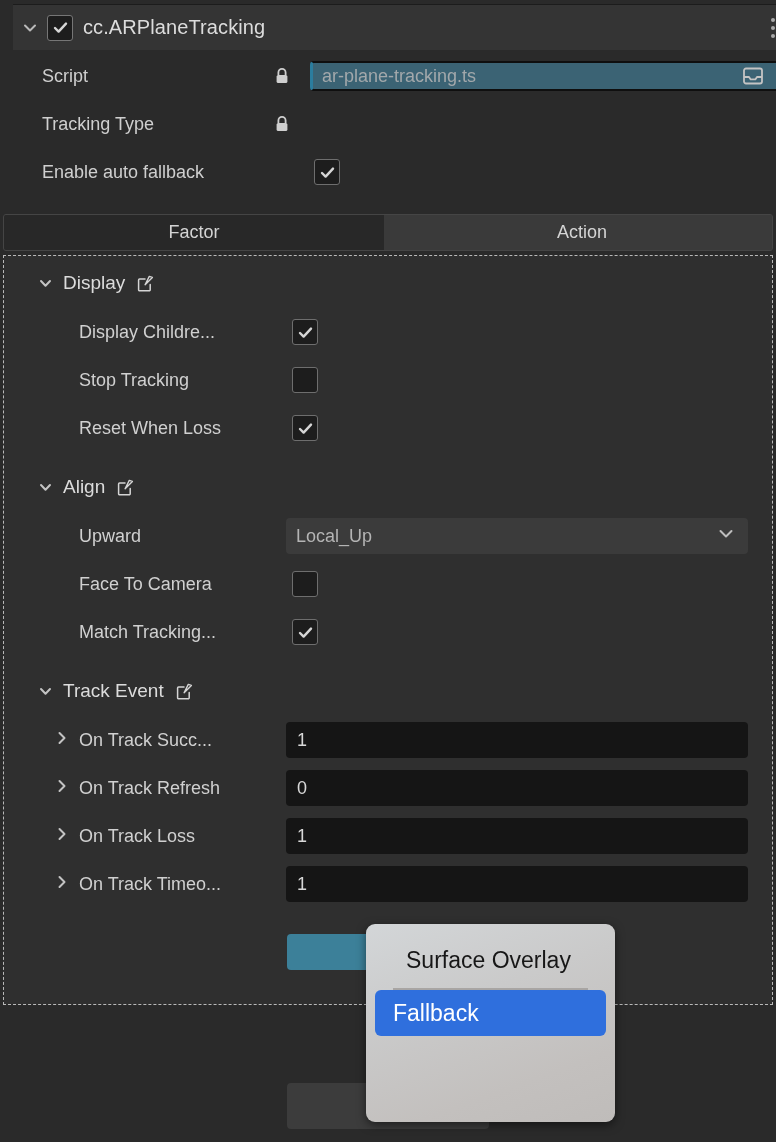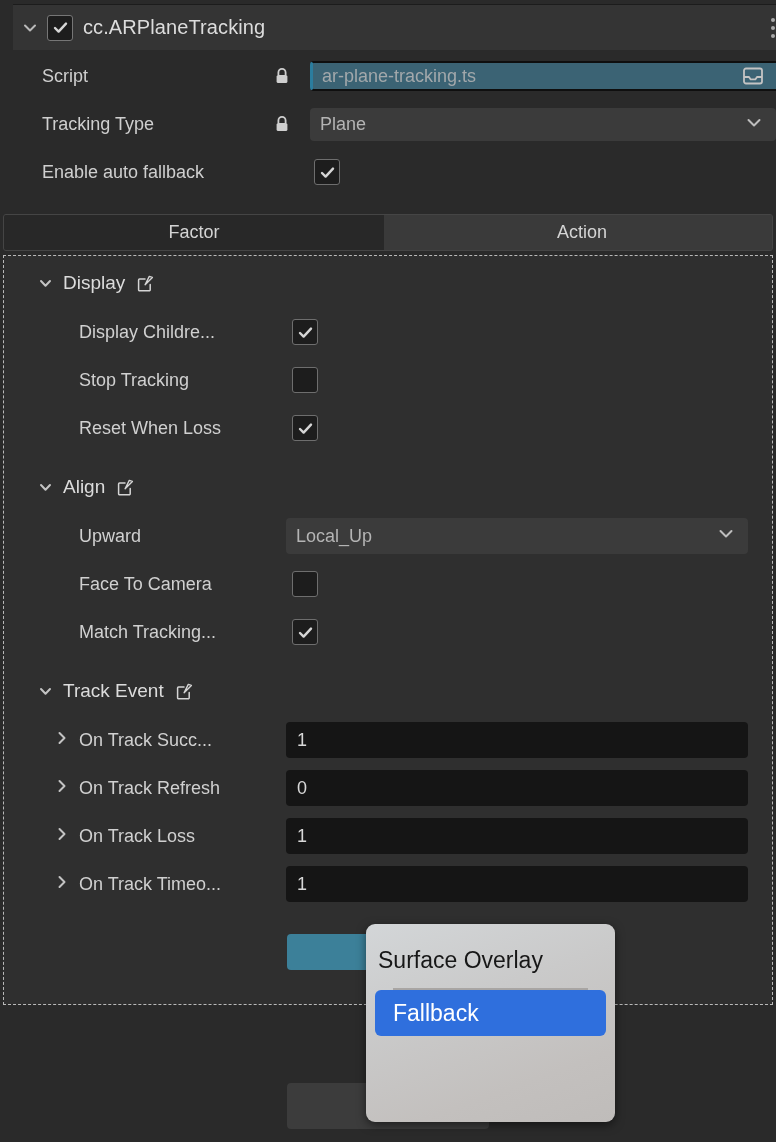--- a/index.html
+++ b/index.html
@@ -120,21 +120,21 @@
   
   .ctx-menu {
     position: absolute; left: 366px; top: 924px; width: 249px; height: 198px;
     border-radius: 9px;
     background: linear-gradient(160deg, #d3d6d8 0%, #cacaca 38%, #c3c0be 75%, #bfbcba 100%);
     box-shadow: 0 3px 10px rgba(0,0,0,.5);
     padding: 8px 0;
   }
   .ctx-item {
     height: 56px; display: flex; align-items: center;
-    padding-left: 12px; font-size: 23px; color: #171717;
+    padding-left: 40px; font-size: 23px; color: #171717;
   }
   .ctx-item.selected {
     background: #2f6fdd; color: #ffffff;
     margin: 0 9px; border-radius: 6px; padding-left: 18px; height: 46px;
   }
   .ctx-sep { height: 1px; background: #a8a5a3; margin: 0 27px; }
 </style>
 </head>
 <body>
 
@@ -182,28 +182,20 @@
 
   <div class="prop-row" style="top:100px;">
     <div class="prop-label">Tracking Type</div>
     <div class="lock" style="top:15px;">
       <svg width="16" height="18" viewBox="0 0 16 18">
         <path d="M4.4 8 V5.4 A3.6 3.6 0 0 1 11.6 5.4 V8" stroke="#cfcfcf" stroke-width="1.8" fill="none"></path>
         <rect x="2.6" y="8" width="10.8" height="8" rx="1.6" fill="#cfcfcf"></rect>
       </svg>
     </div>
   </div>
-  <div class="field-dd" style="left:310px; top:108px; width:466px; height:33px;">
-    <span>Plane</span>
-    <span class="dd-caret">
-      <svg width="20" height="20" viewBox="0 0 20 20">
-          <path d="M4.5 7.5 L10 13 L15.5 7.5" stroke="#bdbdbd" stroke-width="2" fill="none" stroke-linecap="round" stroke-linejoin="round"></path>
-        </svg>
-    </span>
-  </div>
 
   <div class="prop-row" style="top:148px;">
     <div class="prop-label">Enable auto fallback</div>
   </div>
   <div class="cb" style="left:314px; top:159px;">
     <svg width="17" height="17" viewBox="0 0 17 17">
         <path d="M3 9 L6.6 12.6 L14 4.6" stroke="#d6d6d6" stroke-width="2.4" fill="none" stroke-linecap="round" stroke-linejoin="round"></path>
       </svg>
   </div>
 

